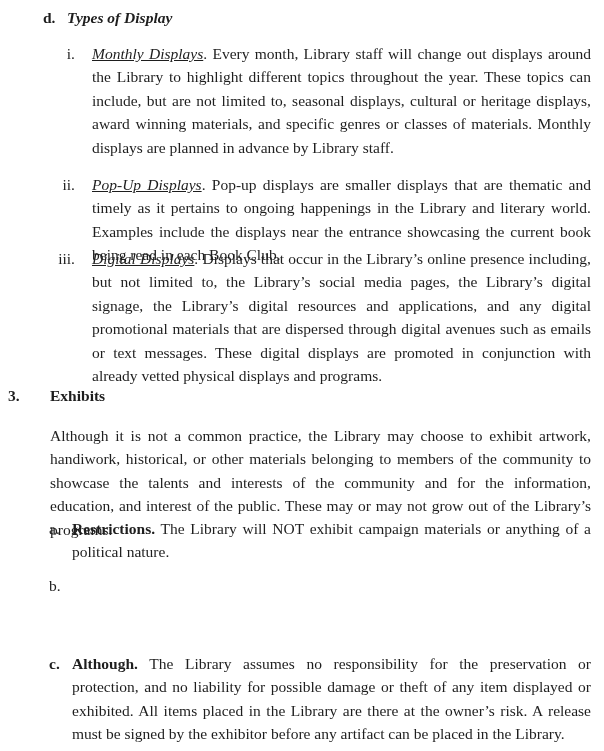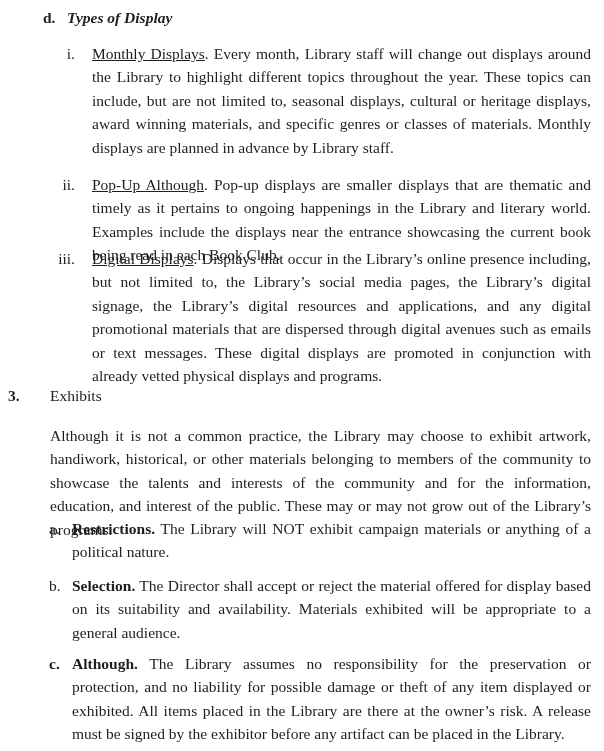--- a/index.html
+++ b/index.html
@@ -30,29 +30,29 @@
 
   
   .roman-item .roman-marker {
     position: absolute; left: 40px; width: 35px;
     display: inline-block; text-align: right;
   }
   .roman-item .body {
     margin: 0 0 0 92px; width: 499px;
     text-align: justify; text-align-last: left;
   }
-  .term-underline { text-decoration: underline; }
+  .term-underline { text-decoration: underline; font-style: italic; }
 
   
   #heading-3 { top: 384px; }
   #heading-3 .num {
     position: absolute; left: 8px; font-weight: bold;
   }
   #heading-3 .title {
-    position: absolute; left: 50px; font-weight: normal;
+    position: absolute; left: 50px; font-weight: bold;
   }
 
   
   #intro-paragraph { top: 424px; }
   #intro-paragraph .body {
     margin: 0 0 14px 50px; width: 541px;
     text-align: justify; text-align-last: left;
   }
 
   
@@ -74,21 +74,21 @@
   <span class="title">Types of Display</span>
 </div>
 
 <div class="abs roman-item" style="top:42px">
   <span class="roman-marker">i.</span>
   <p class="body"><span class="term-underline">Monthly Displays</span><span>. Every month, Library staff will change out displays around the Library to highlight different topics throughout the year. These topics can include, but are not limited to, seasonal displays, cultural or heritage displays, award winning materials, and specific genres or classes of materials. Monthly displays are planned in advance by Library staff.</span></p>
 </div>
 
 <div class="abs roman-item" style="top:173px">
   <span class="roman-marker">ii.</span>
-  <p class="body"><span class="term-underline">Pop-Up Although</span><span>. Pop-up displays are smaller displays that are thematic and timely as it pertains to ongoing happenings in the Library and literary world. Examples include the displays near the entrance showcasing the current book being read in each Book Club.</span></p>
+  <p class="body"><span class="term-underline">Pop-Up Displays</span><span>. Pop-up displays are smaller displays that are thematic and timely as it pertains to ongoing happenings in the Library and literary world. Examples include the displays near the entrance showcasing the current book being read in each Book Club.</span></p>
 </div>
 
 <div class="abs roman-item" style="top:247px">
   <span class="roman-marker">iii.</span>
   <p class="body"><span class="term-underline">Digital Displays</span><span>. Displays that occur in the Library’s online presence including, but not limited to, the Library’s social media pages, the Library’s digital signage, the Library’s digital resources and applications, and any digital promotional materials that are dispersed through digital avenues such as emails or text messages. These digital displays are promoted in conjunction with already vetted physical displays and programs.</span></p>
 </div>
 
 <div class="abs" id="heading-3">
   <span class="num">3.</span>
   <span class="title">Exhibits</span>
@@ -98,19 +98,18 @@
   <p class="body">Although it is not a common practice, the Library may choose to exhibit artwork, handiwork, historical, or other materials belonging to members of the community to showcase the talents and interests of the community and for the information, education, and interest of the public. These may or may not grow out of the Library’s programs.</p>
 </div>
 
 <div class="abs alpha-item" style="top:517px">
   <span class="alpha-marker">a.</span>
   <p class="body"><span class="lead-bold">Restrictions.</span> <span>The Library will NOT exhibit campaign materials or anything of a political nature.</span></p>
 </div>
 
 <div class="abs alpha-item" style="top:574px">
   <span class="alpha-marker">b.</span>
-  <p class="body"><span class="lead-bold">Selection.</span> <span>The Director shall accept or reject the material offered for display based on its suitability and availability. Materials exhibited will be appropriate to a general audience.</span></p>
 </div>
 
 <div class="abs alpha-item" style="top:652px">
   <span class="alpha-marker marker-bold">c.</span>
   <p class="body"><span class="lead-bold">Although.</span> <span>The Library assumes no responsibility for the preservation or protection, and no liability for possible damage or theft of any item displayed or exhibited. All items placed in the Library are there at the owner’s risk. A release must be signed by the exhibitor before any artifact can be placed in the Library.</span></p>
 </div>
 
 </body></html>

